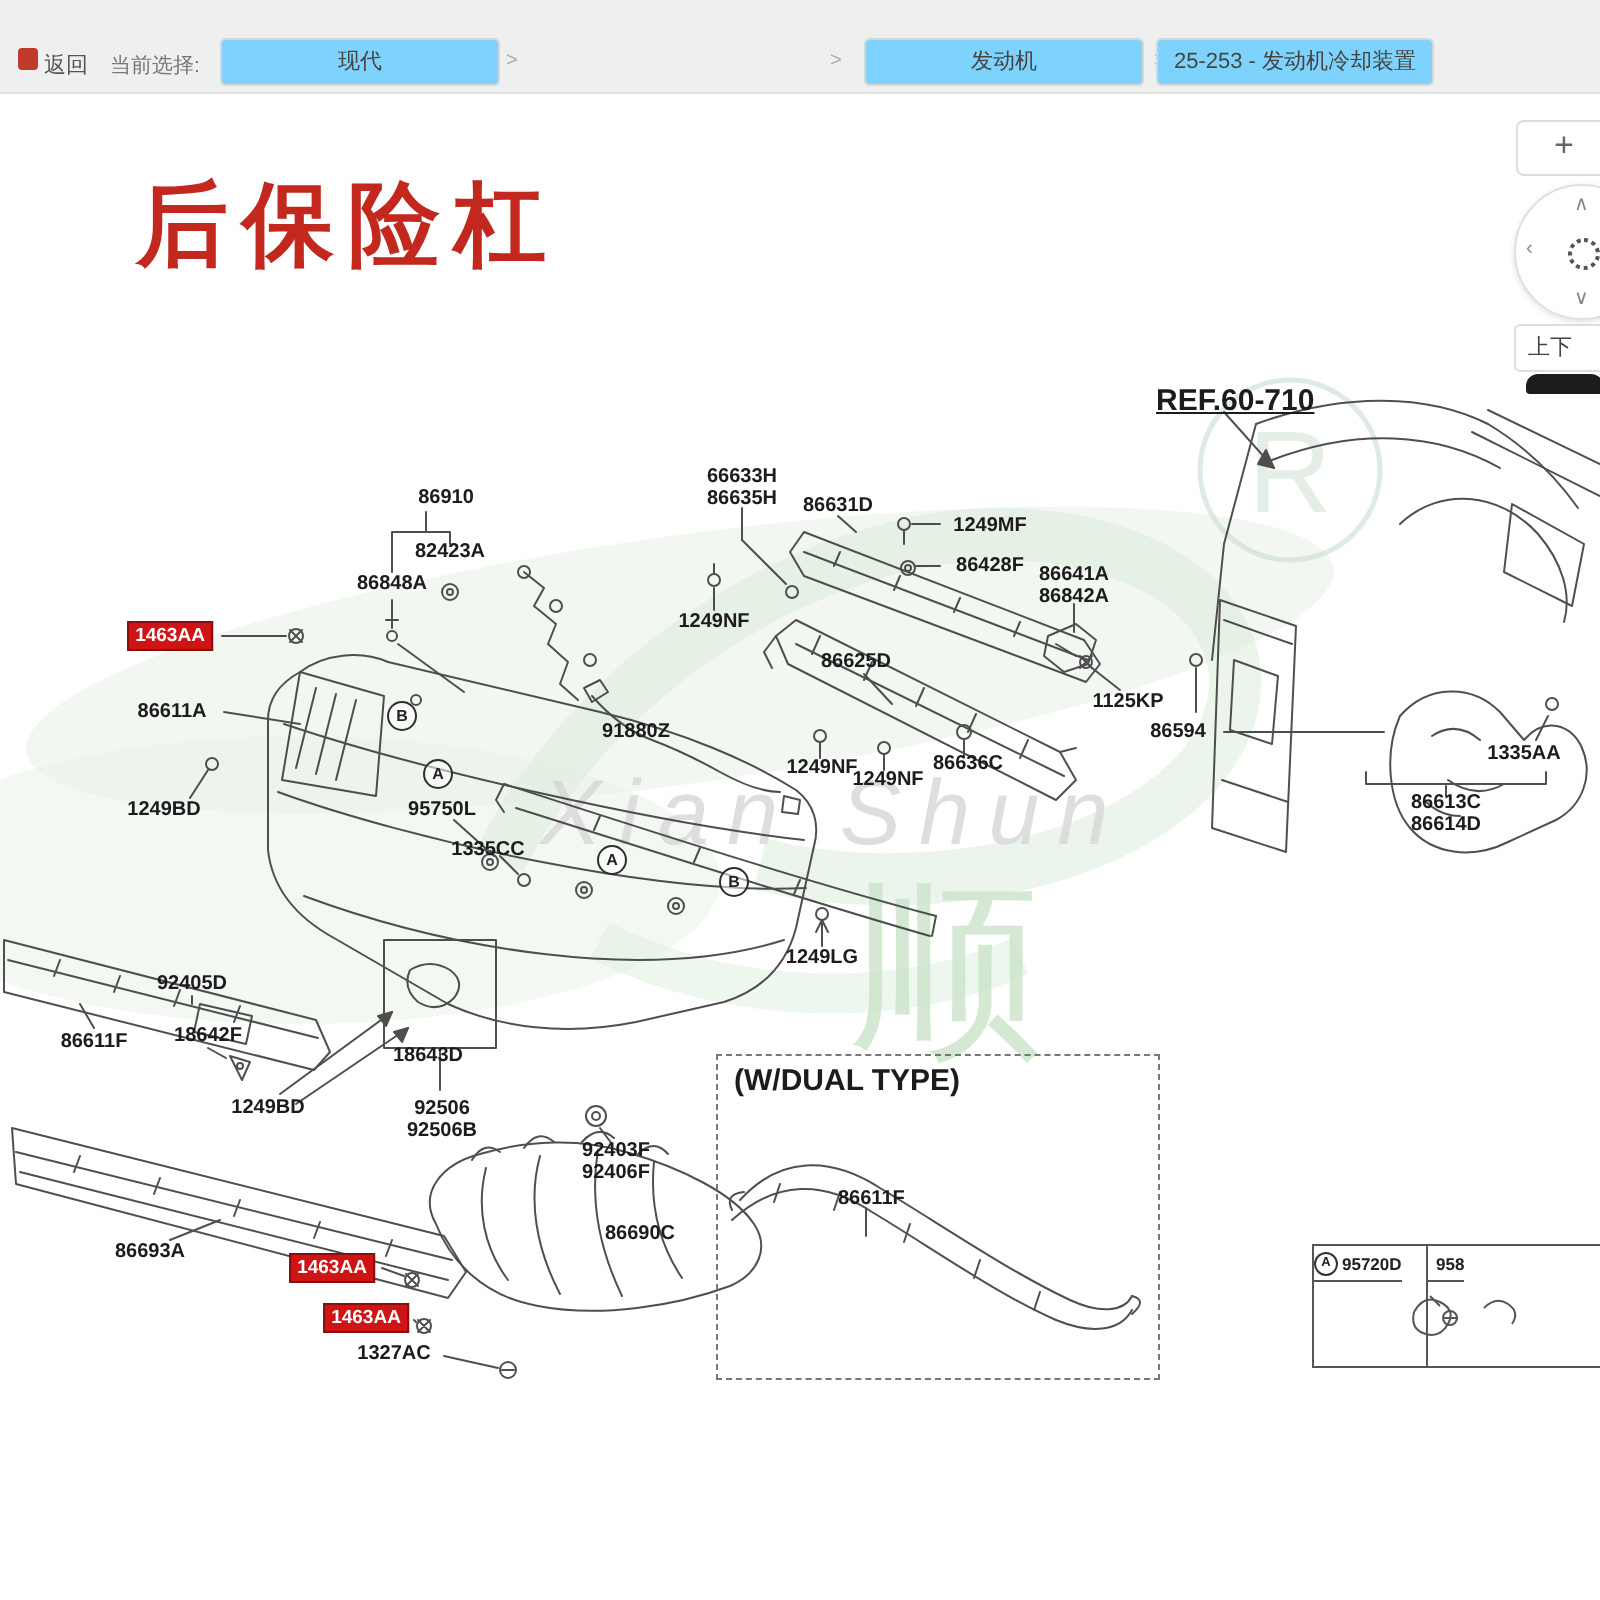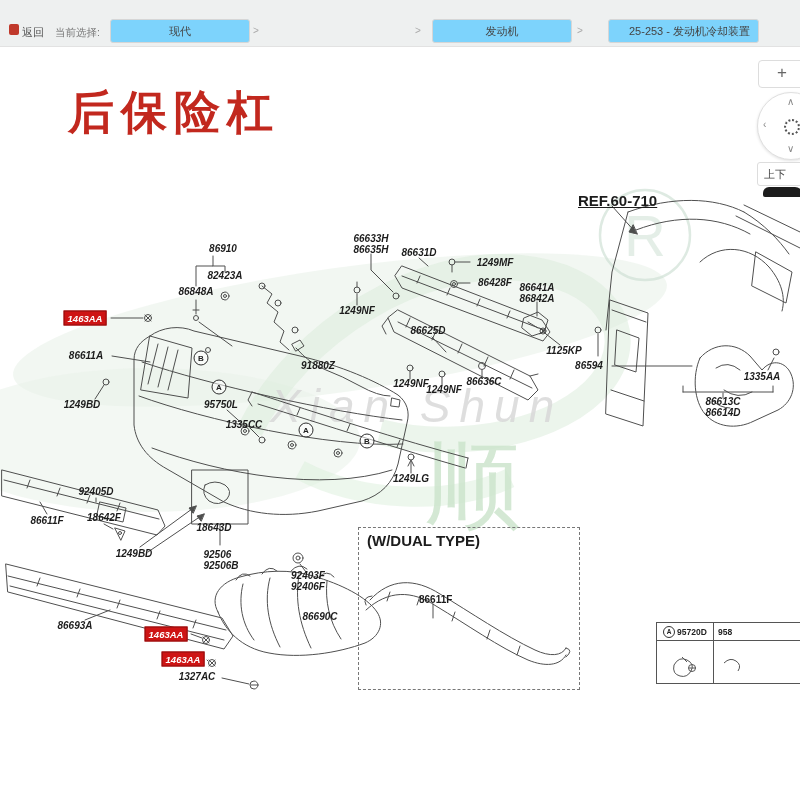--- a/index.html
+++ b/index.html
@@ -29,37 +29,37 @@
   .pan-glyph{position:absolute;font-size:10px;color:#888;}
   .pan-center{position:absolute;left:26px;top:26px;width:12px;height:12px;border:2px dotted #555;
               border-radius:50%;}
   .updown-btn{position:absolute;left:757px;top:162px;width:47px;height:22px;background:#fff;
               border:1px solid #ddd;border-radius:3px;font-size:11px;color:#444;line-height:22px;
               padding-left:6px;overflow:hidden;z-index:10;}
   .car-blob{position:absolute;left:763px;top:187px;width:40px;height:10px;background:#1c1c1c;
             border-radius:6px 8px 2px 2px;z-index:10;}
   
   .plabel{position:absolute;transform:translate(-50%,-50%);font-weight:bold;font-size:10px;
-          color:#1c1c1c;white-space:pre-line;line-height:1.12;z-index:5;font-style:italic;}
+          color:#1c1c1c;white-space:pre-line;text-align:center;line-height:1.12;z-index:5;}
   .plabel.red{background:#ce1414;color:#fff;padding:0 3px;border:1px solid #8c0d0d;
               font-size:9.5px;line-height:13px;}
   .circ-letter{position:absolute;transform:translate(-50%,-50%);width:13px;height:13px;
                border:1.2px solid #2e2e2e;border-radius:50%;font-weight:bold;font-size:8px;
                line-height:13px;text-align:center;color:#222;background:rgba(255,255,255,.55);z-index:5;}
   .ref-label{position:absolute;left:578px;top:192px;font-weight:bold;font-size:15px;
              color:#1c1c1c;text-decoration:underline;z-index:5;}
   
   .dual-box{position:absolute;left:358px;top:527px;width:220px;height:161px;
             border:1px dashed #777;z-index:4;}
   .dual-caption{position:absolute;left:8px;top:4px;font-weight:bold;font-size:15px;color:#1c1c1c;}
   .dual-part{position:absolute;left:60px;top:66px;font-weight:bold;font-size:10px;color:#1c1c1c;}
   
   .legend{position:absolute;left:656px;top:622px;width:200px;height:60px;z-index:6;
           display:flex;border-top:1px solid #555;border-bottom:1px solid #555;border-left:1px solid #555;}
-  .legend-cell{width:56px;border-right:1px solid #555;display:flex;flex-direction:column;}
+  .legend-cell{width:56px;border-right:1px solid #555;display:flex;flex-direction:row;}
   .legend-head{height:17px;border-bottom:1px solid #555;display:flex;align-items:center;
                justify-content:center;gap:2px;font-size:8.5px;font-weight:bold;color:#222;}
   .legend-circ{width:10px;height:10px;border:1px solid #333;border-radius:50%;font-size:6.5px;
                line-height:10px;text-align:center;flex:none;}
   .legend-body{flex:1;display:flex;align-items:center;justify-content:center;}
   svg text{font-family:"Liberation Sans",sans-serif;}
 </style>
 </head>
 <body>
 
@@ -67,21 +67,21 @@
 
   <div class="topbar">
     <span class="back-icon"></span>
     <span class="tb-frag back-label">返回</span>
     <span class="tb-frag sel-label">当前选择:</span>
     <div class="tb-select" style="left:110px;width:138px;">现代</div>
     <span class="tb-arrow" style="left:253px;">&gt;</span>
     <span class="tb-arrow" style="left:415px;">&gt;</span>
     <div class="tb-select" style="left:432px;width:138px;">发动机</div>
     <span class="tb-arrow" style="left:577px;">&gt;</span>
-    <div class="tb-select" style="left:608px;width:137px;padding-left:12px;">25-253 - 发动机冷却装置</div>
+    <div class="tb-select" style="left:578px;width:137px;">25-253 - 发动机冷却装置</div>
   </div>
 
   <div class="page-title">后保险杠</div>
 
   <div class="zoom-btn">+</div>
   <div class="pan-wheel">
     <span class="pan-glyph" style="left:29px;top:3px;">∧</span>
     <span class="pan-glyph" style="left:29px;top:50px;">∨</span>
     <span class="pan-glyph" style="left:5px;top:26px;">‹</span>
     <span class="pan-center"></span>

